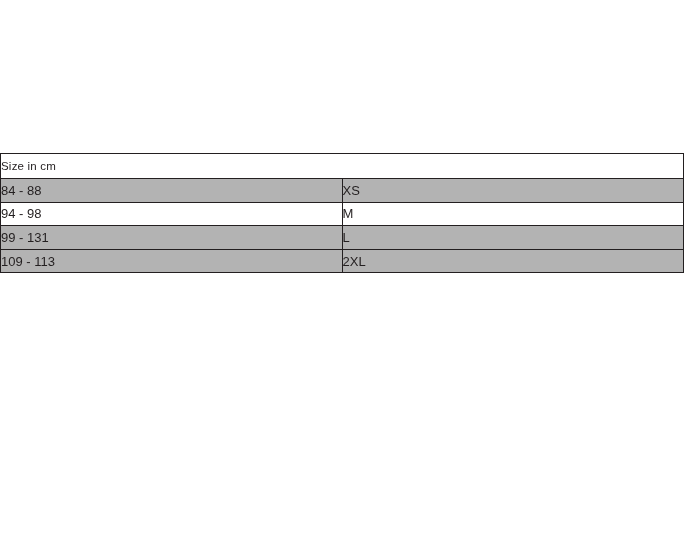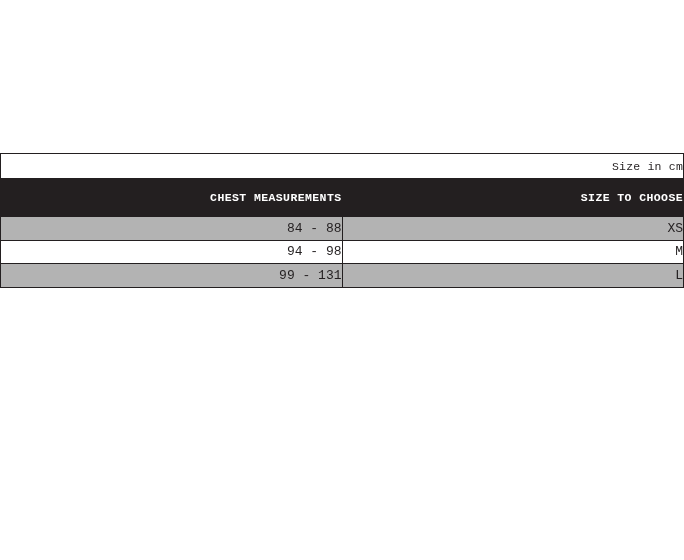--- a/index.html
+++ b/index.html
@@ -25,26 +25,25 @@
     top: 153px;
     width: 684px;
   }
   table.size-table {
     width: 684px;
     border-collapse: collapse;
     table-layout: fixed;
   }
   table.size-table td {
     border: 1px solid #231f20;
-    text-align: right;
+    text-align: left;
     vertical-align: middle;
     color: #231f20;
     font-size: 11.5px;
     padding: 0;
-    font-family: Liberation Mono, monospace;
   }
   tr.caption-row td {
     height: 24px;
     background: #ffffff;
     font-size: 11.5px;
     letter-spacing: 0.2px;
   }
   tr.header-row td {
     height: 37px;
     background: #231f20;
@@ -55,47 +54,46 @@
   }
   tr.data-row td {
     height: 22.6px;
     font-size: 13px;
   }
   tr.data-row.shaded td {
     background: #b3b3b3;
   }
   tr.data-row.plain td {
     background: #ffffff;
-    padding-left: 40px;
   }
   .col-left { width: 437px; }
   .col-right { width: 247px; }
 </style>
 </head>
 <body>
 
 <div class="page">
   <div class="size-table-wrap">
     <table class="size-table">
       <tbody>
         <tr class="caption-row">
           <td colspan="2">Size in cm</td>
         </tr>
-        <tr class="header-row">
-          <td class="col-left">CHEST MEASUREMENTS</td>
-          <td class="col-right">SIZE TO CHOOSE</td>
-        </tr>
         <tr class="data-row shaded">
           <td class="col-left">84 - 88</td>
           <td class="col-right">XS</td>
         </tr>
         <tr class="data-row plain">
           <td class="col-left">94 - 98</td>
           <td class="col-right">M</td>
         </tr>
         <tr class="data-row shaded">
           <td class="col-left">99 - 131</td>
           <td class="col-right">L</td>
         </tr>
+        <tr class="data-row shaded">
+          <td class="col-left">109 - 113</td>
+          <td class="col-right">2XL</td>
+        </tr>
       </tbody>
     </table>
   </div>
 </div>
 
 </body></html>

